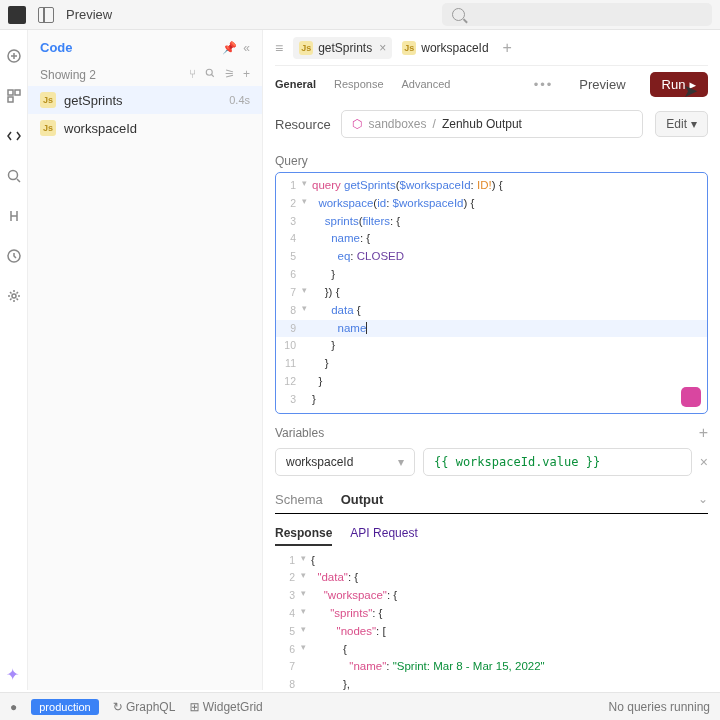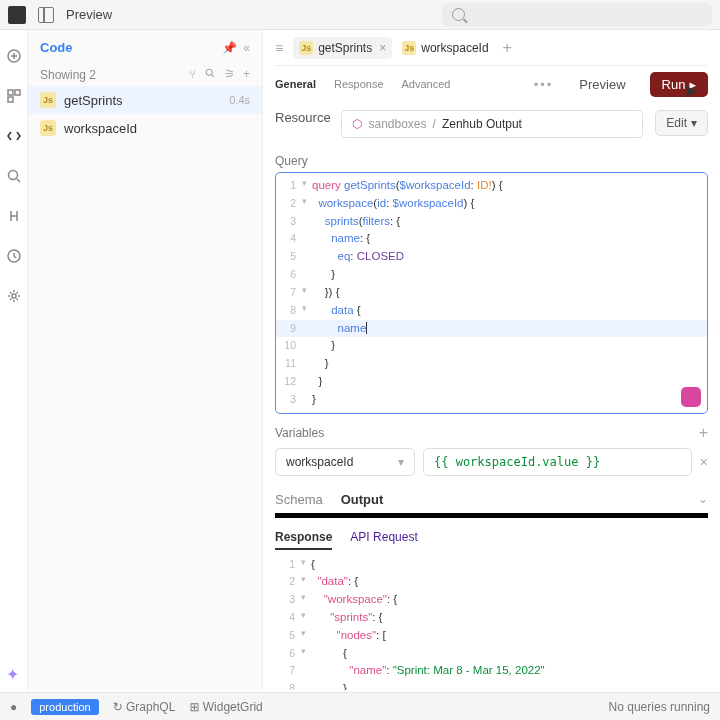--- a/index.html
+++ b/index.html
@@ -37,21 +37,21 @@
 .tabclose{color:#999;font-size:12px;margin-left:2px}
 .tabplus{color:#aaa;font-size:16px;margin-left:4px}
 .subtabs{display:flex;align-items:center;height:36px;gap:18px;position:relative}
 .subtab{font-size:11px;color:#888;cursor:pointer}
 .subtab.active{color:#333;font-weight:600}
 .dots{margin-left:auto;color:#aaa;letter-spacing:2px}
 .preview{color:#555;font-size:13px;margin-left:8px}
 .runbtn{background:#7f1d1d;color:#fff;border:none;border-radius:5px;padding:5px 12px;font-size:13px;font-weight:500;display:flex;align-items:center;gap:4px;margin-left:6px;cursor:pointer}
 .tooltip{position:absolute;right:-6px;top:-32px;background:#2a2a2a;color:#fff;padding:5px 10px;border-radius:4px;font-size:12px;white-space:nowrap}
 .cursor{position:absolute;right:22px;top:50px;font-size:18px;z-index:10;pointer-events:none}
-.resrow{display:flex;align-items:flex-start;padding:8px 0;gap:12px}
+.resrow{display:flex;align-items:center;padding:8px 0;gap:12px}
 .reslbl{color:#555;font-size:13px;width:54px}
 .resbox{flex:1;border:1px solid #ddd;border-radius:5px;padding:6px 10px;display:flex;align-items:center;gap:6px;font-size:12px}
 .resgrey{color:#999}
 .resdark{color:#333;font-weight:500}
 .editbtn{background:#f5f5f5;border:1px solid #ddd;border-radius:5px;padding:5px 10px;font-size:12px;color:#555;display:flex;align-items:center;gap:4px}
 .seclbl{color:#777;font-size:12px;margin-top:8px;margin-bottom:4px}
 .codeed{border:1.5px solid #5b8def;border-radius:5px;padding:4px 0;font-family:Menlo,Consolas,monospace;font-size:11.5px;line-height:1.55;position:relative}
 .line{display:flex}
 .line.hl{background:#eef4ff}
 .ln{width:26px;text-align:right;color:#bbb;padding-right:6px;user-select:none;font-size:10.5px}
@@ -60,21 +60,21 @@
 .kw{color:#d94f8a}
 .fn{color:#4a7de2}
 .ty{color:#e28a2b}
 .en{color:#6b3fa0}
 .ai-ic{position:absolute;right:6px;bottom:6px;width:20px;height:20px;background:#d946a0;border-radius:5px}
 .varrow{display:flex;align-items:center;gap:8px;margin-top:6px}
 .vardd{border:1px solid #ddd;border-radius:5px;padding:6px 10px;font-size:12px;width:140px;display:flex;align-items:center}
 .varval{border:1px solid #ddd;border-radius:5px;padding:6px 10px;font-size:12px;flex:1;font-family:Menlo,monospace;color:#0a8f3a}
 .varx{color:#aaa;font-size:14px}
 .plus{margin-left:auto;color:#aaa;font-size:16px}
-.sotabs{display:flex;gap:18px;margin-top:10px;border-bottom:5px solid #000000;align-items:center}
+.sotabs{display:flex;gap:18px;margin-top:10px;border-bottom:1px solid #000000;align-items:center}
 .sotab{padding:6px 0;font-size:13px;color:#888}
 .sotab.active{color:#333;font-weight:600}
 .chev{margin-left:auto;color:#aaa;font-size:12px}
 .rtabs{display:flex;gap:18px;margin-top:8px}
 .rtab{padding:4px 0;font-size:12px;color:#4c1d95}
 .rtab.active{color:#333;font-weight:600;border-bottom:2px solid #333}
 .json{font-family:Menlo,Consolas,monospace;font-size:11.5px;line-height:1.55;margin-top:6px;max-height:180px;overflow:hidden}
 .jkey{color:#d94f8a}
 .jstr{color:#0a8f3a}
 .statusbar{position:absolute;bottom:0;left:0;right:0;height:28px;background:#f5f5f5;border-top:1px solid #e5e5e5;display:flex;align-items:center;padding:0 10px;gap:14px;font-size:12px;color:#777}

